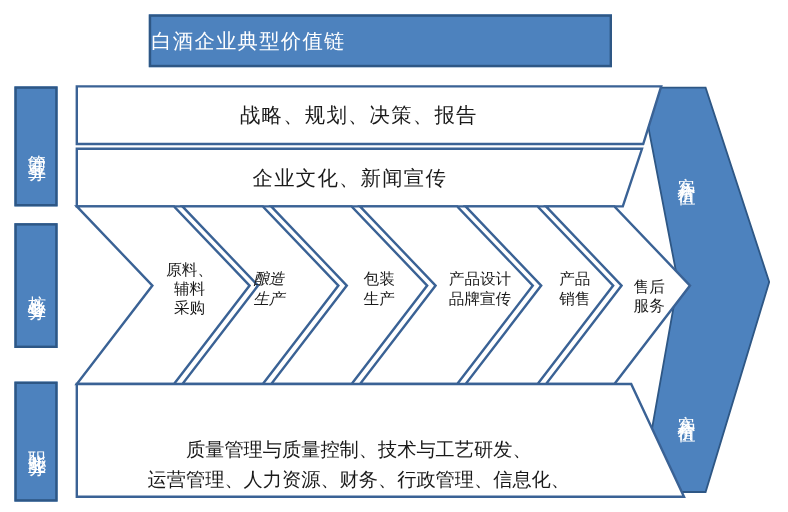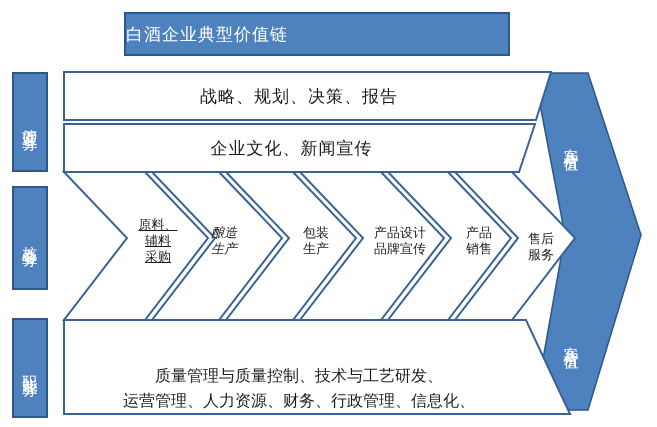--- a/index.html
+++ b/index.html
@@ -153,21 +153,21 @@
 
     <polygon class="shape-outline" points="226,172 293,172 356,238 293,320 226,320 289,238"></polygon>
 
     <polygon class="shape-outline" points="300,172 381,172 444,238 381,320 300,320 363,238"></polygon>
 
     <polygon class="shape-outline" points="388,172 448,172 511,238 448,320 388,320 451,238"></polygon>
 
     <polygon class="shape-outline" points="455,172 512,172 575,238 512,320 455,320 518,238"></polygon>
   </svg>
 
-  <div class="ov" style="left:118px; top:206px; width:80px; height:70px;text-decoration:underline;">
+  <div class="ov" style="left:118px; top:206px; width:80px; height:70px;">
     <div class="chev-text">
       <div>原料、</div>
       <div>辅料</div>
       <div>采购</div>
     </div>
   </div>
   <div class="ov" style="left:192px; top:213px; width:64px; height:56px;font-style:italic;">
     <div class="chev-text">
       <div>酿造</div>
       <div>生产</div>

